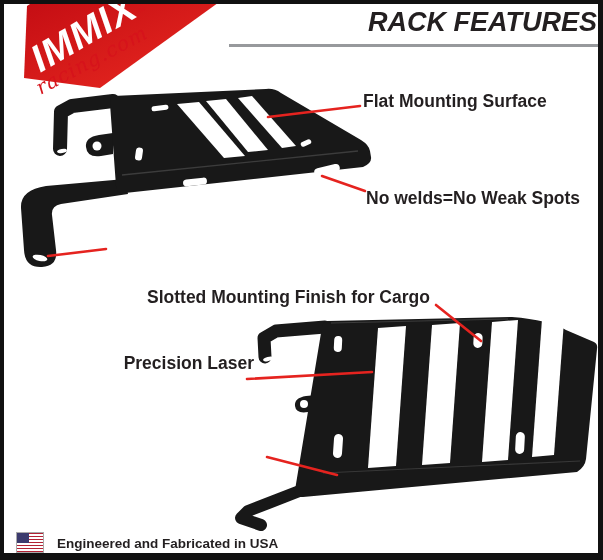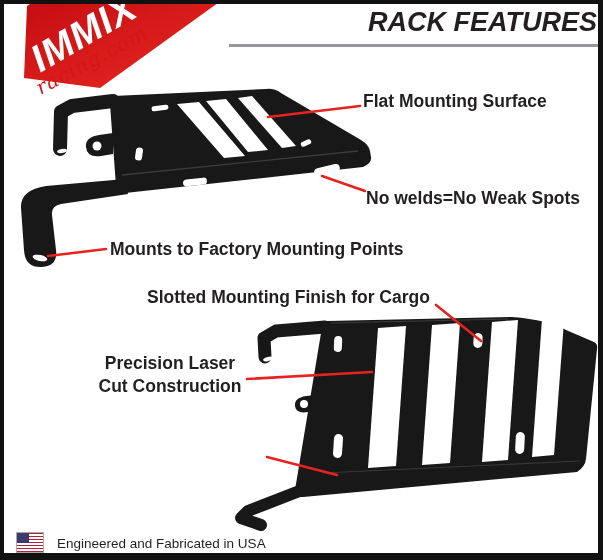--- a/index.html
+++ b/index.html
@@ -17,25 +17,25 @@
   }
   .divider{position:absolute;left:229px;right:0;top:44px;height:3px;background:#97999c;}
   .callout{
     position:absolute;color:#231f20;font-weight:bold;font-size:17.5px;
     line-height:1.05;white-space:nowrap;
   }
   .callout.flat{left:363px;top:92px;}
   .callout.nowelds{left:366px;top:189px;}
   .callout.mounts{left:110px;top:240px;}
   .callout.slotted{left:147px;top:288px;}
-  .callout.precision{left:86px;top:352px;width:168px;text-align:center;white-space:normal;line-height:23px;}
+  .callout.precision{left:86px;top:352px;width:168px;text-align:right;white-space:normal;line-height:23px;}
   .callout.durable{left:27px;top:444px;}
   .footer-text{
     position:absolute;left:57px;top:536px;color:#231f20;
-    font-weight:normal;font-size:13.5px;white-space:nowrap;
+    font-weight:bold;font-size:13.5px;white-space:nowrap;
   }
   .flag{
     position:absolute;left:17px;top:533px;width:26px;height:19px;
     background:repeating-linear-gradient(180deg,#b22234 0 1.5px,#fff 1.5px 2.92px);
     outline:1px solid #aaa;
   }
   .flag .canton{position:absolute;left:0;top:0;width:12px;height:10px;background:#3c3b6e;}
 </style>
 </head>
 <body>
@@ -116,25 +116,23 @@
         <line x1="247" y1="379" x2="372" y2="372"></line>
         <line x1="267" y1="457" x2="337" y2="475"></line>
       </g>
     </svg>
 
     <div class="header-title">RACK FEATURES</div>
     <div class="divider"></div>
 
     <div class="callout nowelds">No welds=No Weak Spots</div>
     <div class="callout flat">Flat Mounting Surface</div>
-    <div class="callout mounts">Mounts to Factory Mounting Points</div>
     <div class="callout slotted">Slotted Mounting Finish for Cargo</div>
     <div class="callout precision">
       <span style="display:block">Precision Laser</span>
-      <span style="display:block">Cut Construction</span>
     </div>
 
     <div class="flag">
       <div class="canton"></div>
     </div>
     <div class="footer-text">Engineered and Fabricated in USA</div>
 
   </div>
 </div>
 

